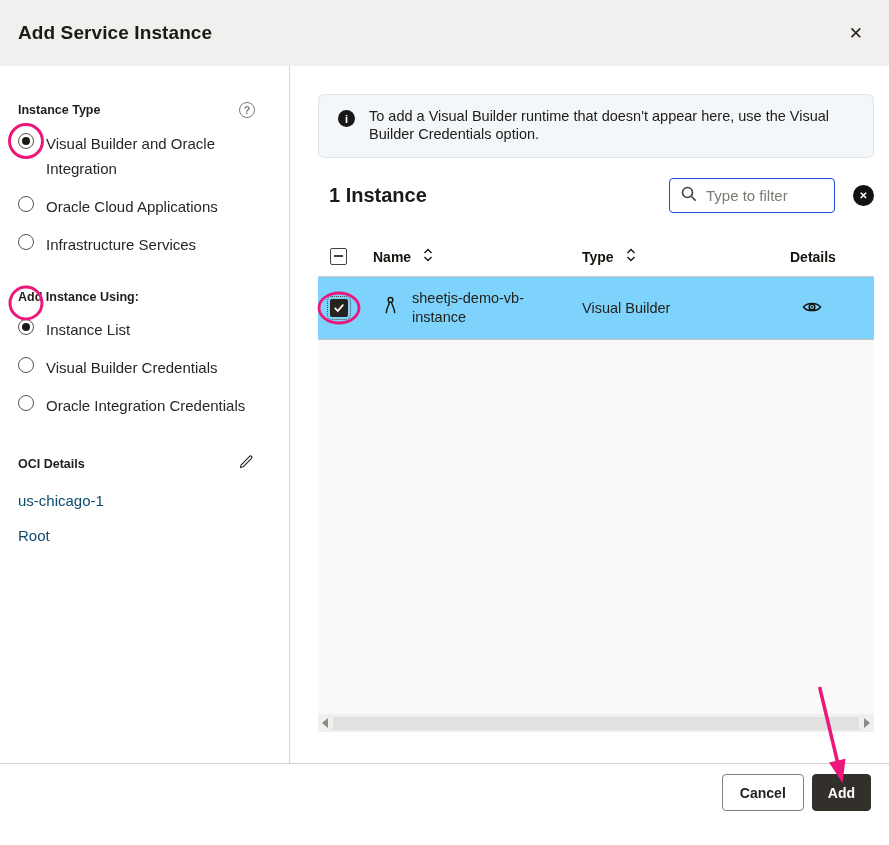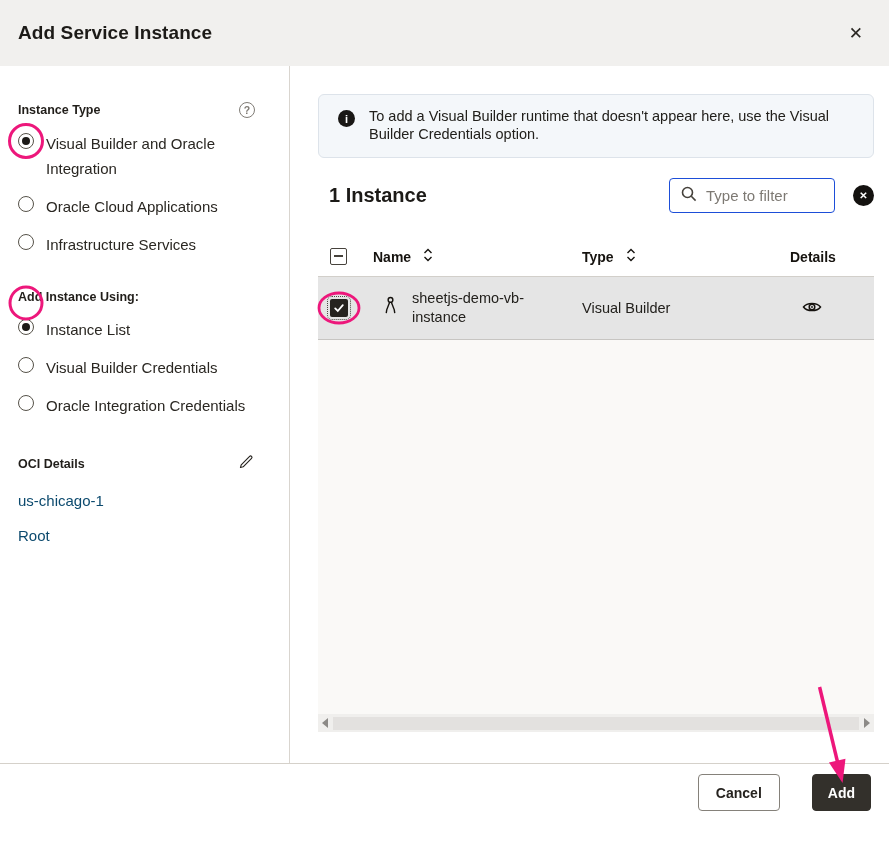--- a/index.html
+++ b/index.html
@@ -79,21 +79,21 @@
   .clear-btn {
     margin-left: 18px; width: 21px; height: 21px; border-radius: 50%;
     background: #141210; color: #fff; border: none; cursor: pointer;
     font-size: 10px; font-weight: bold; display:flex; align-items:center; justify-content:center;
     line-height: 1; padding: 0;
   }
 
   
   .table { margin-top: 24px; }
   .thead { height: 40px; display: flex; align-items: center; border-bottom: 1px solid #d2cfca; background:#fff; }
-  .trow  { height: 63px; display: flex; align-items: center; background: #e5e5e5; border-bottom: 1px solid #c7c5c2; }
+  .trow  { height: 63px; display: flex; align-items: center; background: #7dd3fc; border-bottom: 1px solid #c7c5c2; }
   .c-check { width: 55px; padding-left: 12px; display: flex; align-items: center; }
   .c-name  { width: 209px; display: flex; align-items: center; }
   .c-type  { width: 208px; display: flex; align-items: center; }
   .c-details { flex: 1; display: flex; align-items: center; }
   .th { font-size: 14px; font-weight: bold; color:#16130f; }
   .th-wrap { display: flex; align-items: center; gap: 12px; }
   .cell-text { font-size: 14.5px; color: #23211d; line-height: 19px; }
   .cb-ind {
     width: 17px; height: 17px; border: 1.6px solid #46423c; border-radius: 2px;
     position: relative; background: #fff; cursor: pointer;
@@ -114,21 +114,21 @@
   .scrollbar { height: 18px; background: #f0efed; position: relative; }
   .sb-thumb { position: absolute; left: 15px; right: 15px; top: 2.5px; bottom: 2.5px; background: #e3e1df; }
   .sb-arrow { position:absolute; top: 4px; width: 0; height: 0; border-top: 5px solid transparent; border-bottom: 5px solid transparent; }
   .sb-left  { left: 4px;  border-right: 6px solid #8c8a87; }
   .sb-right { right: 4px; border-left: 6px solid #8c8a87; }
 
   
   .ftr {
     height: 58px; border-top: 1px solid #d5d1ca; background:#fff;
     display: flex; align-items: center; justify-content: flex-end;
-    padding-right: 18px; gap: 32px;
+    padding-right: 18px; gap: 8px;
   }
   .btn { height: 37px; border-radius: 4px; font-size: 14px; font-weight: bold; font-family: inherit; cursor: pointer; }
   .btn-cancel { background: #fff; border: 1px solid #85817a; color: #26231f; padding: 0 17px; }
   .btn-add { background: #33302b; border: 1px solid #33302b; color: #fff; padding: 0 15px; }
 
   
   .overlay { position: absolute; inset: 0; pointer-events: none; z-index: 20; }
   .ann { fill: none; stroke: #ed177b; }
 </style>
 </head>

